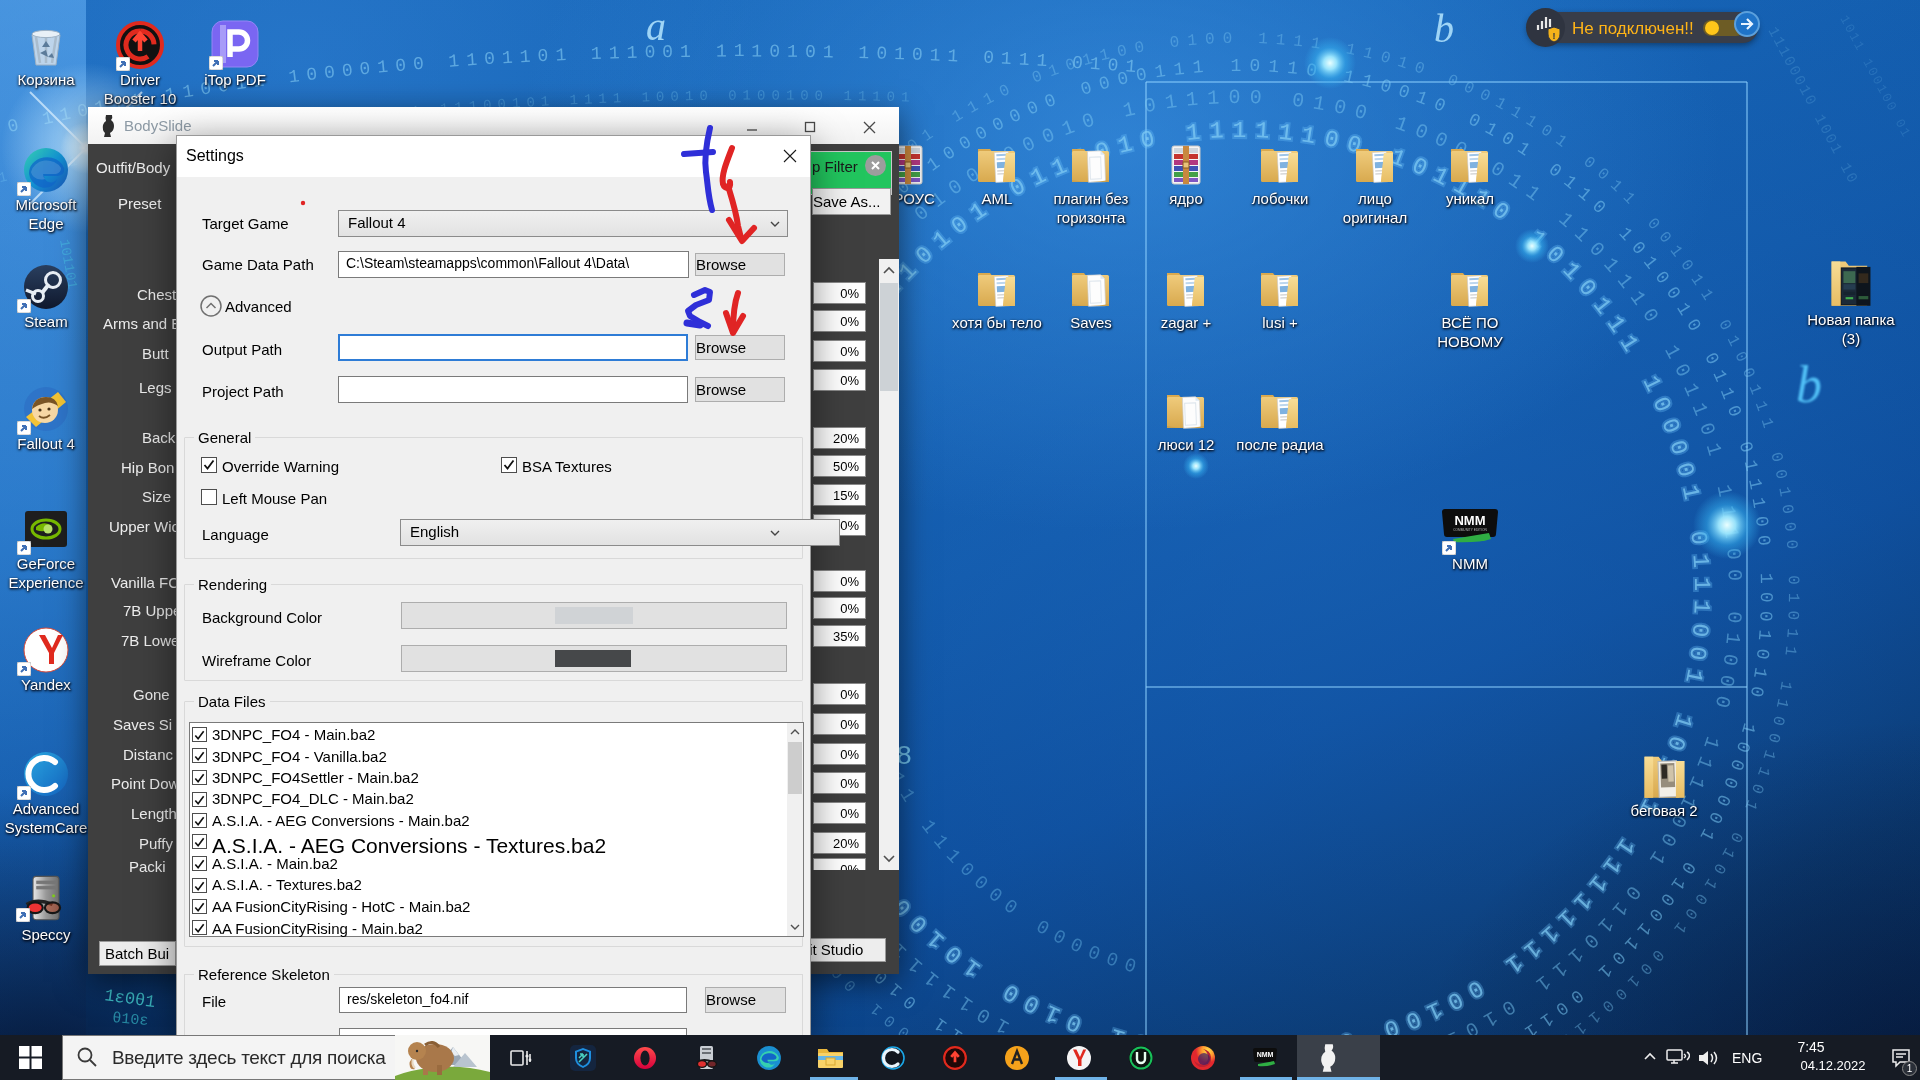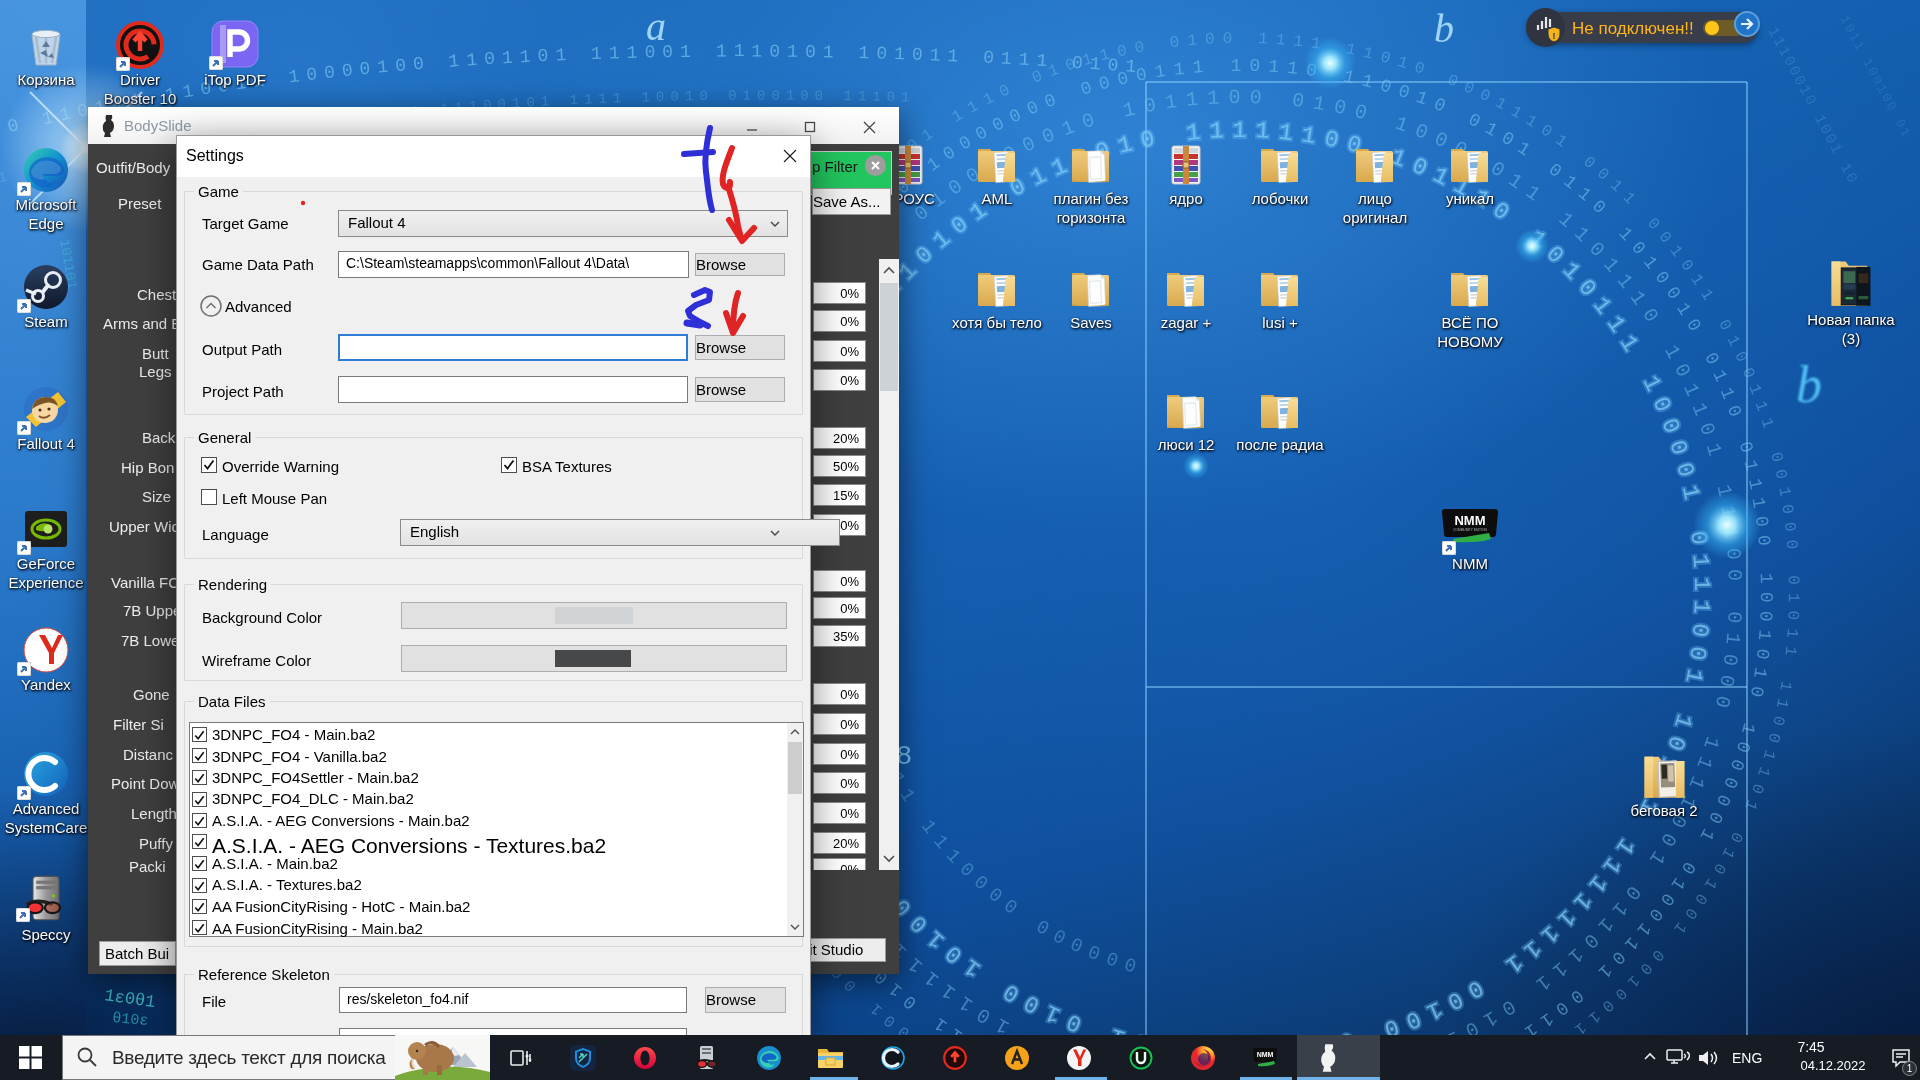--- a/index.html
+++ b/index.html
@@ -516,30 +516,30 @@
         </svg></div>
       <div class="wbtn" style="left:758px"><svg width="13" height="13" viewBox="0 0 13 13" style="display:inline;vertical-align:middle">
           <path d="M1 1 L12 12 M12 1 L1 12" stroke="#4a4a4a" stroke-width="1.3"></path>
         </svg></div>
     </div>
     <div class="wlab" style="left:8px;top:52px">Outfit/Body</div>
     <div class="wlab" style="left:30px;top:88px">Preset</div>
     <div class="wlab" style="left:49px;top:179px">Chest</div>
     <div class="wlab" style="left:15px;top:208px">Arms and E</div>
     <div class="wlab" style="left:54px;top:238px">Butt</div>
-    <div class="wlab" style="left:51px;top:256px">Legs</div>
+    <div class="wlab" style="left:51px;top:272px">Legs</div>
     <div class="wlab" style="left:54px;top:322px">Back</div>
     <div class="wlab" style="left:33px;top:352px">Hip Bon</div>
     <div class="wlab" style="left:54px;top:381px">Size</div>
     <div class="wlab" style="left:21px;top:411px">Upper Wic</div>
     <div class="wlab" style="left:23px;top:467px">Vanilla FC</div>
     <div class="wlab" style="left:35px;top:495px">7B Uppe</div>
     <div class="wlab" style="left:33px;top:525px">7B Lowe</div>
     <div class="wlab" style="left:45px;top:579px">Gone</div>
-    <div class="wlab" style="left:25px;top:609px">Filter Si</div>
+    <div class="wlab" style="left:25px;top:609px">Saves Si</div>
     <div class="wlab" style="left:35px;top:639px">Distanc</div>
     <div class="wlab" style="left:23px;top:668px">Point Dow</div>
     <div class="wlab" style="left:43px;top:698px">Length</div>
     <div class="wlab" style="left:51px;top:728px">Puffy</div>
     <div class="wlab" style="left:41px;top:751px">Packi</div>
     <div style="position:absolute;left:718px;top:44px;width:86px;height:44px;background:#22c55e;border:1px solid #c9c9c9">
       <span style="position:absolute;left:5px;top:6px;font-size:15px;color:#1a1a1a">p Filter</span>
       <div style="position:absolute;left:58px;top:3px;width:21px;height:21px;background:#9d9d9d;border-radius:50%"></div>
       <svg width="21" height="21" viewBox="0 0 21 21" style="position:absolute;left:58px;top:3px">
         <path d="M7 7 L14 14 M14 7 L7 14" stroke="#fff" stroke-width="2"></path>
@@ -577,23 +577,20 @@
     <div class="btn" style="left:11px;top:834px;width:77px;height:25px;background:#ededed;border-color:#9a9a9a;padding-top:3px;overflow:hidden;text-align:left;padding-left:5px">Batch Bui</div>
     <div class="btn" style="left:716px;top:831px;width:82px;height:24px;background:#ededed;border-color:#9a9a9a;padding-top:2px">fit Studio</div>
   </div>
 <div id="dlg">
     <div id="dtitle">
       <span class="tt">Settings</span>
     </div>
     <svg width="14" height="14" viewBox="0 0 14 14" style="position:absolute;left:606px;top:13px">
       <path d="M1 1 L13 13 M13 1 L1 13" stroke="#1a1a1a" stroke-width="1.1"></path>
     </svg>
-    <div class="grp" style="top:55px;height:224px">
-      <span class="glab">Game</span>
-    </div>
     <div class="dl" style="left:25px;top:79px">Target Game</div>
     <div class="cmb" style="left:161px;top:74px;width:450px;height:27px">Fallout 4</div>
     <svg width="12" height="12" viewBox="0 0 12 12" style="position:absolute;left:592px;top:82px">
       <path d="M2 4 l4 4 l4 -4" fill="none" stroke="#444" stroke-width="1.4"></path>
     </svg>
     <div class="dl" style="left:25px;top:120px">Game Data Path</div>
     <div class="tf" style="left:161px;top:115px;width:351px;height:27px">C:\Steam\steamapps\common\Fallout 4\Data\</div>
     <div class="btn" style="left:518px;top:117px;width:90px;height:23px;padding-top:2px">Browse</div>
     <svg width="24" height="24" viewBox="0 0 24 24" style="position:absolute;left:22px;top:158px">
       <circle cx="12" cy="12" r="10" fill="none" stroke="#707070" stroke-width="1.5"></circle>

